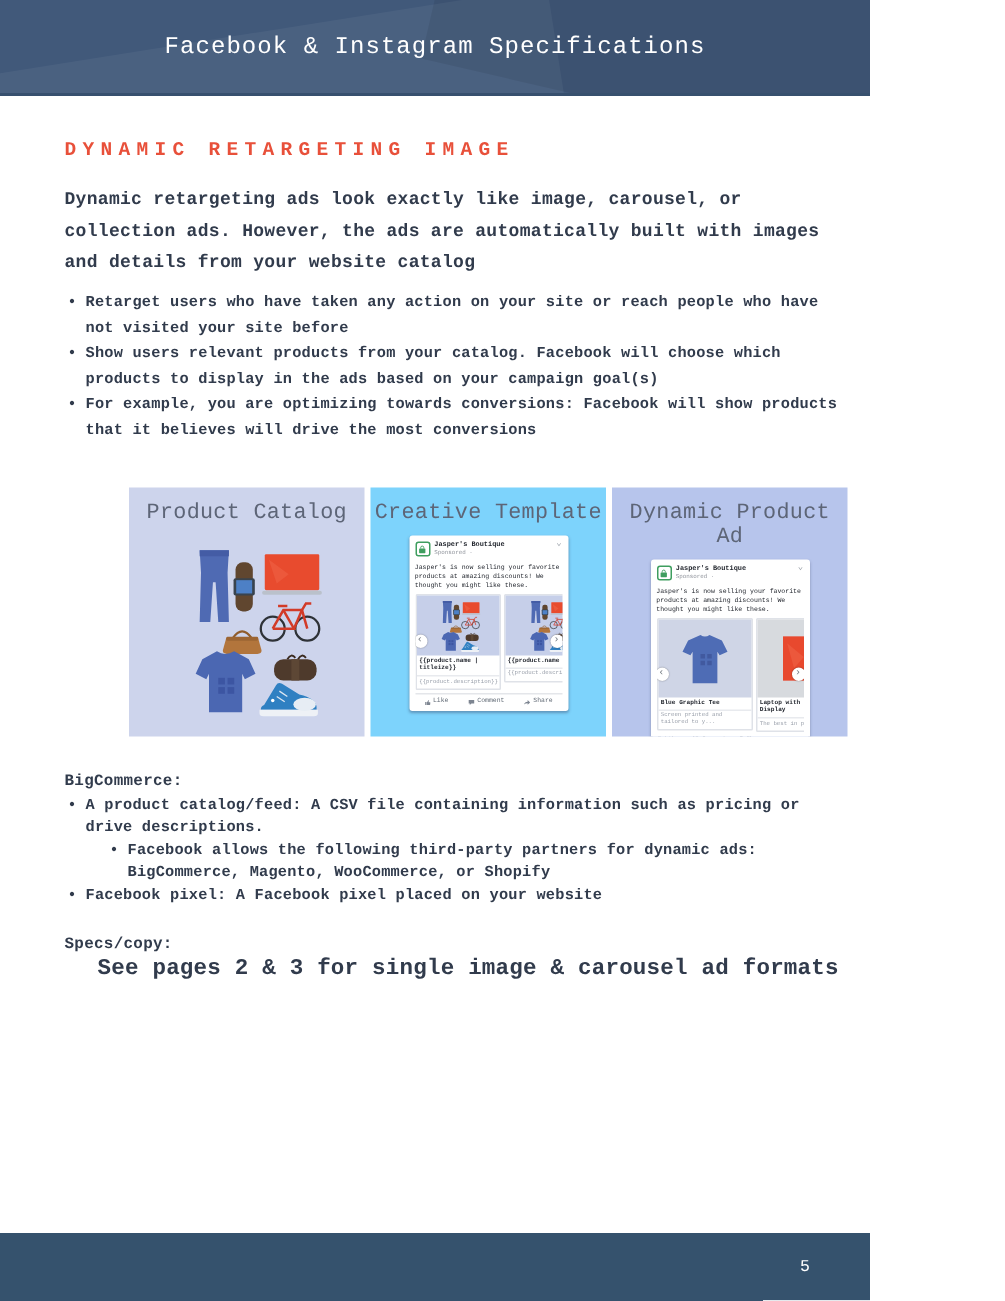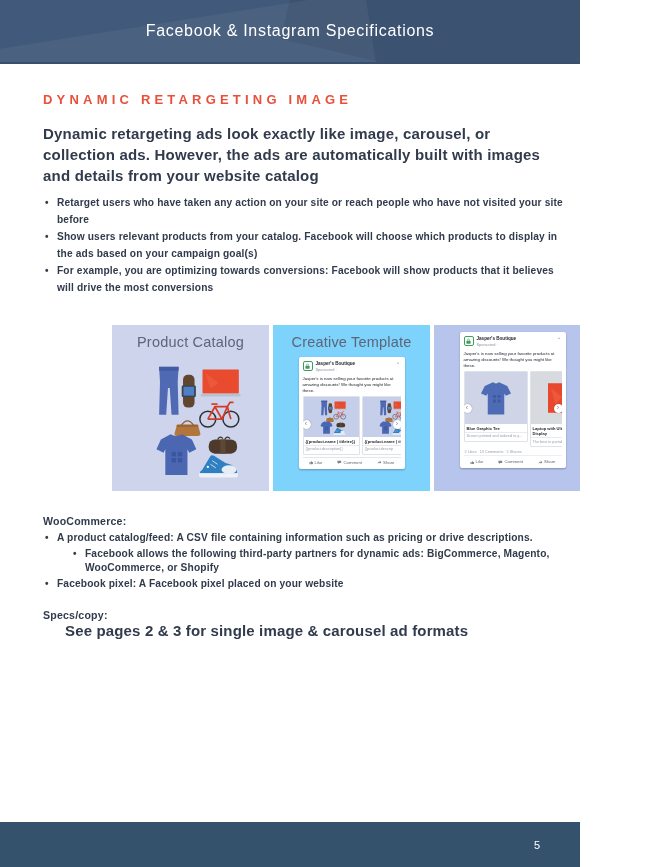--- a/index.html
+++ b/index.html
@@ -1,40 +1,40 @@
 <!DOCTYPE html>
 <html><head>
 <meta charset="utf-8">
 <style>
   html,body{margin:0;padding:0;background:#ffffff;}
   .page{position:relative;width:580px;height:867px;background:#ffffff;overflow:hidden;
-        font-family:Liberation Sans, sans-serif;}
+        font-family:Liberation Mono, monospace;}
 
   
   .top-bar{position:absolute;top:0;left:0;right:0;height:62px;background:#41597a;
            display:flex;align-items:center;justify-content:center;overflow:hidden;
            border-bottom:2px solid #37506e;}
   .top-bar::before{content:"";position:absolute;left:-80px;top:26px;width:460px;height:160px;
            background:rgba(255,255,255,0.05);transform:rotate(-9deg);}
   .top-bar::after{content:"";position:absolute;right:-60px;top:-130px;width:340px;height:210px;
            background:rgba(0,0,0,0.07);transform:rotate(13deg);}
   .top-title{position:relative;z-index:2;color:#ffffff;font-size:16px;letter-spacing:0.7px;font-weight:400;}
 
   
   .content{position:absolute;top:60px;left:0;right:0;}
   .heading{margin:32px 0 0 43px;font-size:13px;font-weight:bold;letter-spacing:4.2px;color:#e8503a;}
-  .intro{margin:16px 20px 0 43px;max-width:556px;font-size:15px;font-weight:bold;
+  .intro{margin:16px 20px 0 43px;max-width:556px;font-size:12px;font-weight:bold;
          letter-spacing:0.2px;color:#313b4c;line-height:21px;}
   .bullets{margin:8px 15px 0 43px;padding:0;list-style:none;}
   .bullets li{position:relative;padding-left:14px;font-size:10.2px;font-weight:bold;
          letter-spacing:0.15px;color:#313b4c;line-height:17px;}
   .bullets li::before{content:"\2022";position:absolute;left:2px;top:0;font-size:10px;}
 
   
-  .figure{display:flex;gap:4px;margin:29px 0 0 112px;width:480px;}
+  .figure{display:flex;gap:4px;margin:29px 0 0 86px;width:480px;}
   .panel{width:157px;height:166px;box-sizing:border-box;overflow:hidden;}
   .panel-1{background:#cdd4ec;}
   .panel-2{background:#7dd3fc;}
   .panel-3{background:#b7c5ec;}
   .panel-title{text-align:center;margin-top:9px;font-size:14.5px;color:#5d6577;letter-spacing:0.2px;}
   .collage-lg{display:block;margin:8px auto 0;width:110px;height:124px;}
 
   
   .ad{width:106px;margin:7px auto 0;background:#fff;border-radius:2px;
       box-shadow:0 1px 2px rgba(50,58,90,0.4);padding:4px 4px 0;box-sizing:border-box;text-align:left;}
@@ -244,20 +244,21 @@
               <svg viewBox="0 0 10 10">
                   <use href="#g-share"></use>
                 </svg>
               <span>Share</span>
             </span>
           </div>
         </div>
       </div>
 
       <div class="panel panel-3">
+        <div class="panel-title">Dynamic Product Ad</div>
 
         <div class="ad ad2">
           <div class="ad-head">
             <span class="ad-avatar">
               <svg viewBox="0 0 8 8">
                   <use href="#g-bag-glyph"></use>
                 </svg>
             </span>
             <span class="ad-id">
               <span class="ad-name">Jasper's Boutique</span>
@@ -307,21 +308,21 @@
                   <use href="#g-share"></use>
                 </svg>
               <span>Share</span>
             </span>
           </div>
         </div>
       </div>
     </div>
 
     <div class="req">
-      <div class="bold-label">WooCommerce:</div>
+      <div class="bold-label">BigCommerce:</div>
       <ul class="bullets req-list">
         <li>
           <span>A product catalog/feed: A CSV file containing information such as pricing or drive descriptions.</span>
           <ul class="nested req-list">
             <li>
               <span>Facebook allows the following third-party partners for dynamic ads: BigCommerce, Magento, WooCommerce, or Shopify</span>
             </li>
           </ul>
         </li>
         <li>

